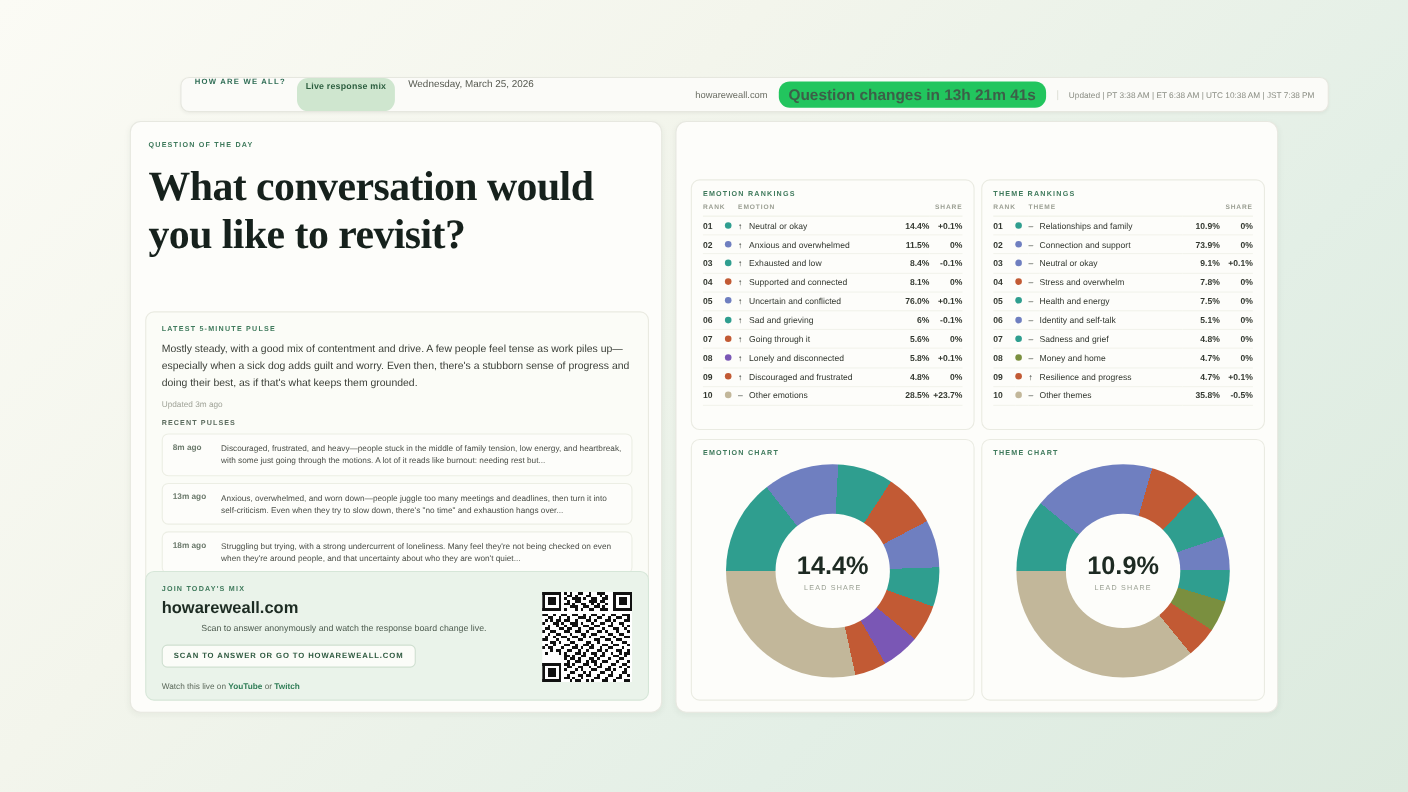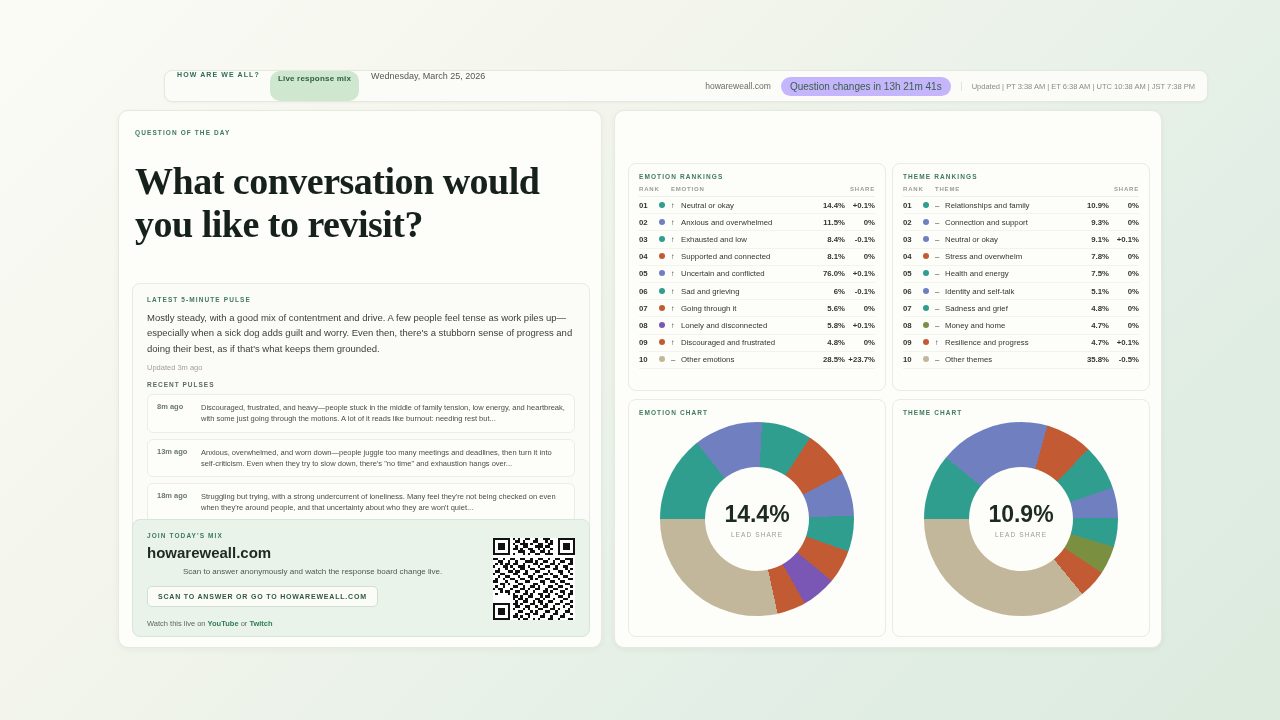--- a/index.html
+++ b/index.html
@@ -24,21 +24,21 @@
     text-transform: uppercase;
   }
   .pill-green {
     background: #cfe6cf; color: #2c5e3f; font-size: 8px; font-weight: 700;
     border-radius: 10px; padding: 3px 8px; letter-spacing: .2px;
   }
   .topdate { font-size: 9px; color: #55584f; margin-left: 2px; }
   .top-right { margin-left: auto; display: flex; align-items: center; gap: 10px; }
   .domain-txt { font-size: 8.5px; color: #6a6d63; }
   .pill-soft {
-    background: #c4b5fd; color: #3c5f48; font-size: 10px; font-weight: 400;
+    background: #22c55e; color: #3c5f48; font-size: 14px; font-weight: 700;
     border-radius: 10px; padding: 4px 9px;
   }
   .top-updated { font-size: 7.5px; color: #8a8d83; border-left: 1px solid #e2e3da; padding-left: 10px; }
 
   
   .panel {
     position: absolute; background: #fdfdfa; border: 1px solid #e7e8e0;
     border-radius: 10px; box-shadow: 0 2px 6px rgba(40,50,40,0.05);
   }
   .left-panel { left: 118px; top: 110px; width: 484px; height: 538px; }
@@ -46,21 +46,21 @@
 
   .sec-kicker {
     font-size: 6.5px; font-weight: 700; letter-spacing: 1.1px; color: #3f7a5c;
     text-transform: uppercase;
   }
 
   
   .q-block { padding: 18px 16px 6px 16px; }
   .q-title {
     font-family: "Liberation Serif", serif; font-weight: 700;
-    font-size: 38px; line-height: 1.12; color: #16211c; margin-top: 24px;
+    font-size: 38px; line-height: 1.12; color: #16211c; margin-top: 13px;
     letter-spacing: -0.5px;
   }
 
   
   .pulse-card {
     position: absolute; left: 13px; top: 172px; width: 458px; height: 325px;
     background: #fbfcf7; border: 1px solid #e9eae1; border-radius: 8px; padding: 12px 14px;
   }
   .pulse-text { font-size: 9.5px; line-height: 1.62; color: #3b3f38; margin-top: 7px; }
   .pulse-updated { font-size: 7.5px; color: #a0a398; margin-top: 7px; }
@@ -553,21 +553,21 @@
               <td class="c-arrow flat">–</td>
               <td>Relationships and family</td>
               <td class="c-share">10.9%</td>
               <td class="c-delta flat">0%</td>
             </tr>
             <tr>
               <td class="c-rank">02</td>
               <td class="c-dot"><span class="dot" style="background:#6f7fc0"></span></td>
               <td class="c-arrow flat">–</td>
               <td>Connection and support</td>
-              <td class="c-share">9.3%</td>
+              <td class="c-share">73.9%</td>
               <td class="c-delta flat">0%</td>
             </tr>
             <tr>
               <td class="c-rank">03</td>
               <td class="c-dot"><span class="dot" style="background:#6f7fc0"></span></td>
               <td class="c-arrow flat">–</td>
               <td>Neutral or okay</td>
               <td class="c-share">9.1%</td>
               <td class="c-delta up">+0.1%</td>
             </tr>

